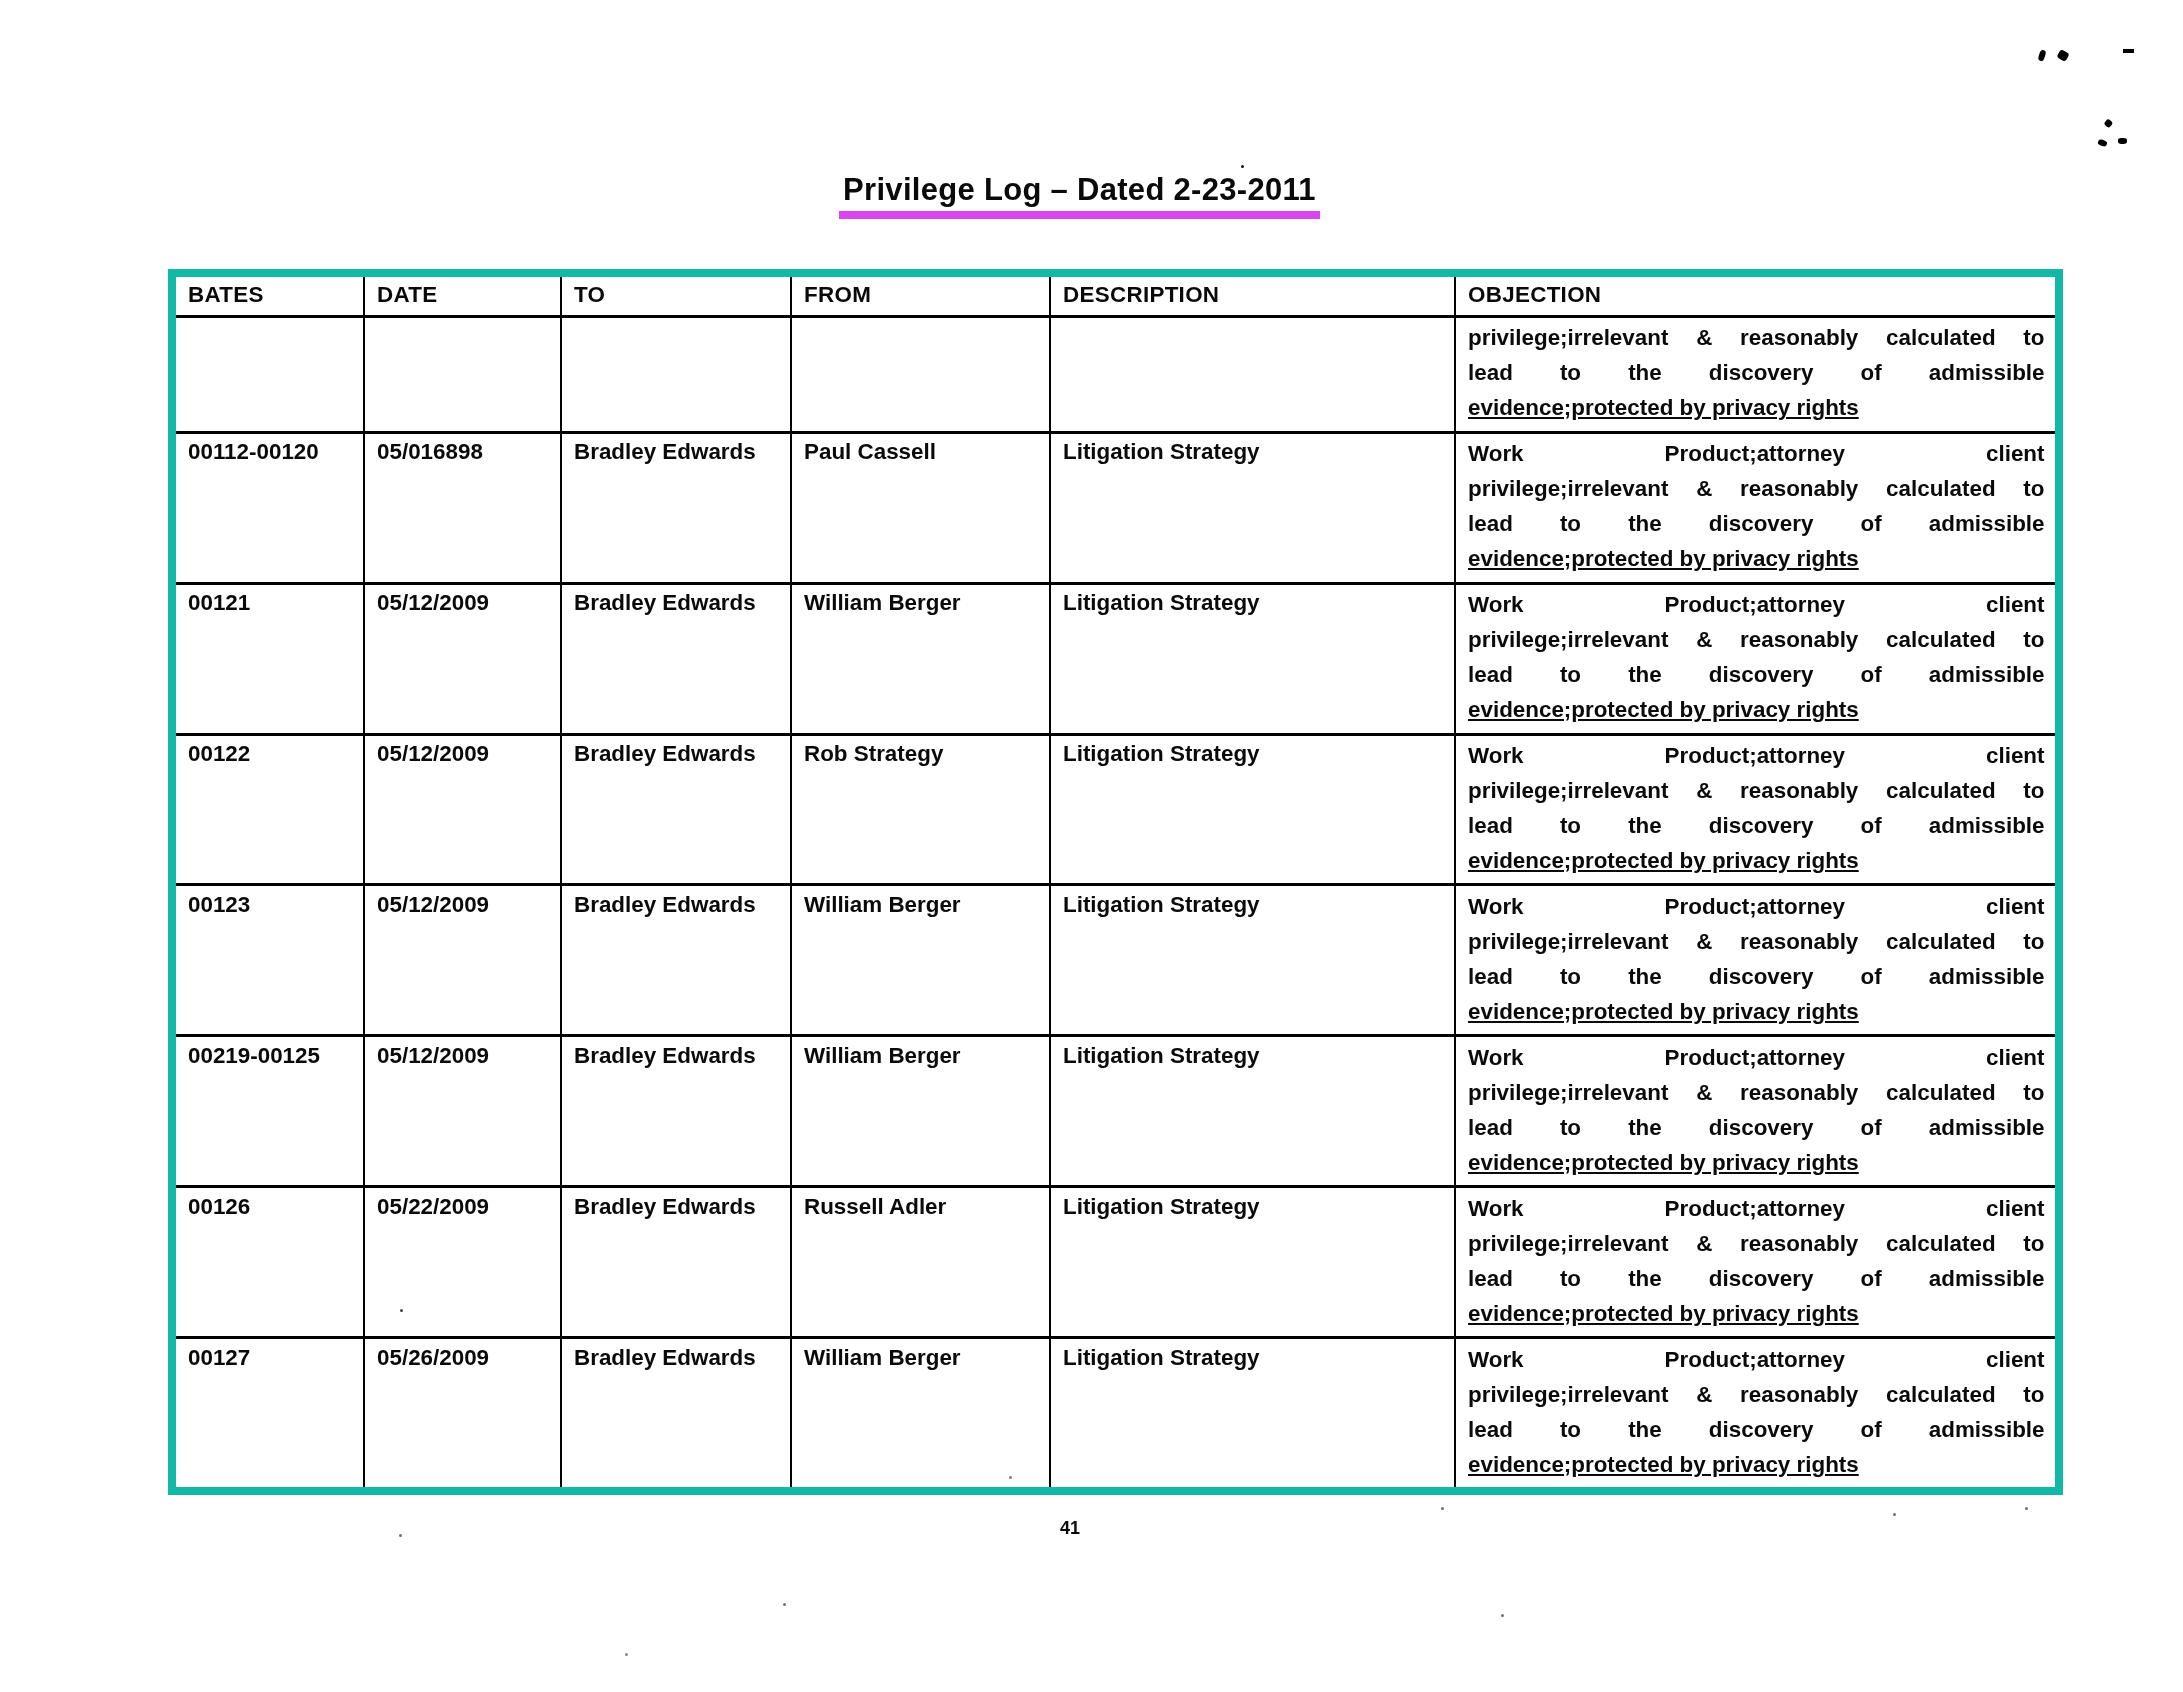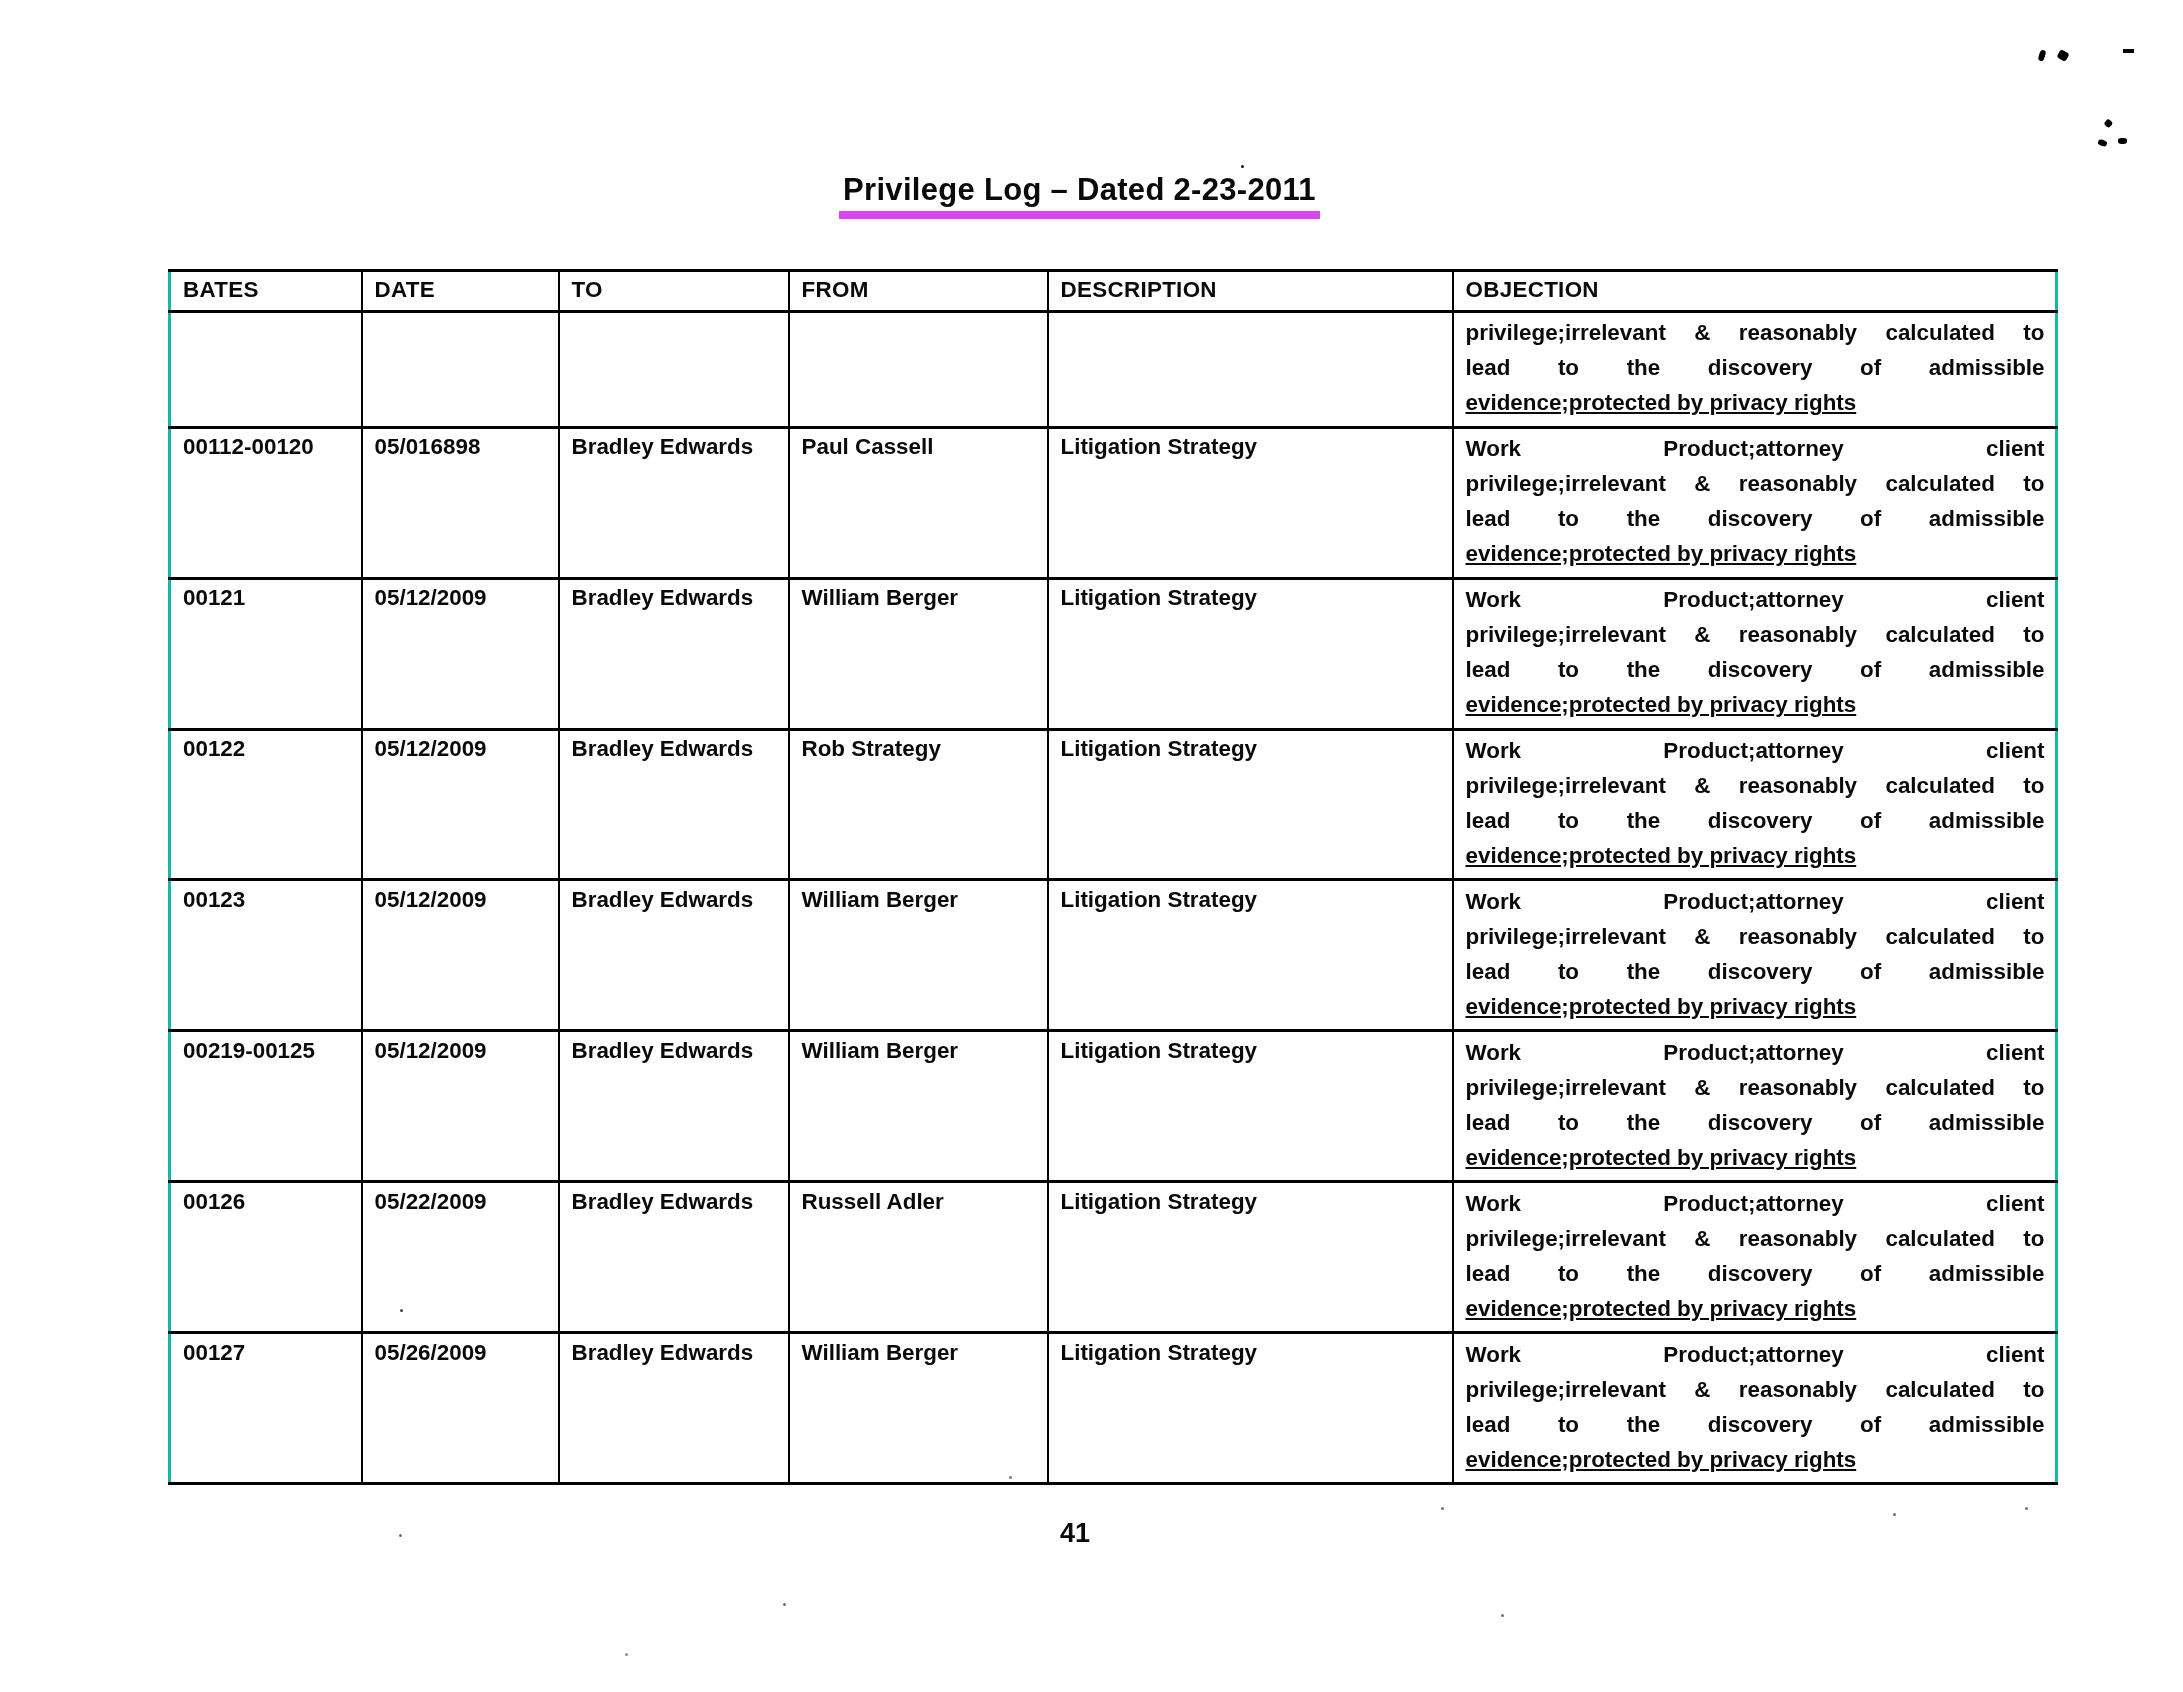--- a/index.html
+++ b/index.html
@@ -19,21 +19,21 @@
     text-align:center;font-weight:bold;
   }
   .title-line1{font-size:31px;letter-spacing:0.3px;}
   .title-line2{font-size:30px;margin-top:10.5px;letter-spacing:0.3px;}
   .underlined{display:inline-block;border-bottom:8px solid #d946ef;padding:0 4px 3.3px 4px;}
 
   
   table.plog{
     position:absolute;left:168px;top:269px;width:1889px;
     border-collapse:collapse;table-layout:fixed;
-    border:3px solid #14b8a6;
+    border:8px solid #14b8a6;
     background:#fff;
   }
   .plog th,.plog td{
     border:2px solid #000;
     border-top-width:3.3px;border-bottom-width:3.3px;
     vertical-align:top;text-align:left;
     padding:2.6px 10.5px 5.3px 12px;
     font-size:22.4px;
     overflow:hidden;
   }
@@ -53,21 +53,21 @@
     text-align:justify;
     text-align-last:justify;
     line-height:35px;
     white-space:normal;
   }
   .jline:last-child{text-align-last:left;text-decoration:underline;}
 
   
   .page-number{
     position:absolute;left:1060px;top:1518px;
-    font-size:27px;font-weight:bold;
+    font-size:18px;font-weight:bold;
   }
 
   
   .speck{position:absolute;background:#111;border-radius:50%;}
   .blob{position:absolute;background:#000;}
 </style>
 </head>
 <body>
 
 <div class="page">

